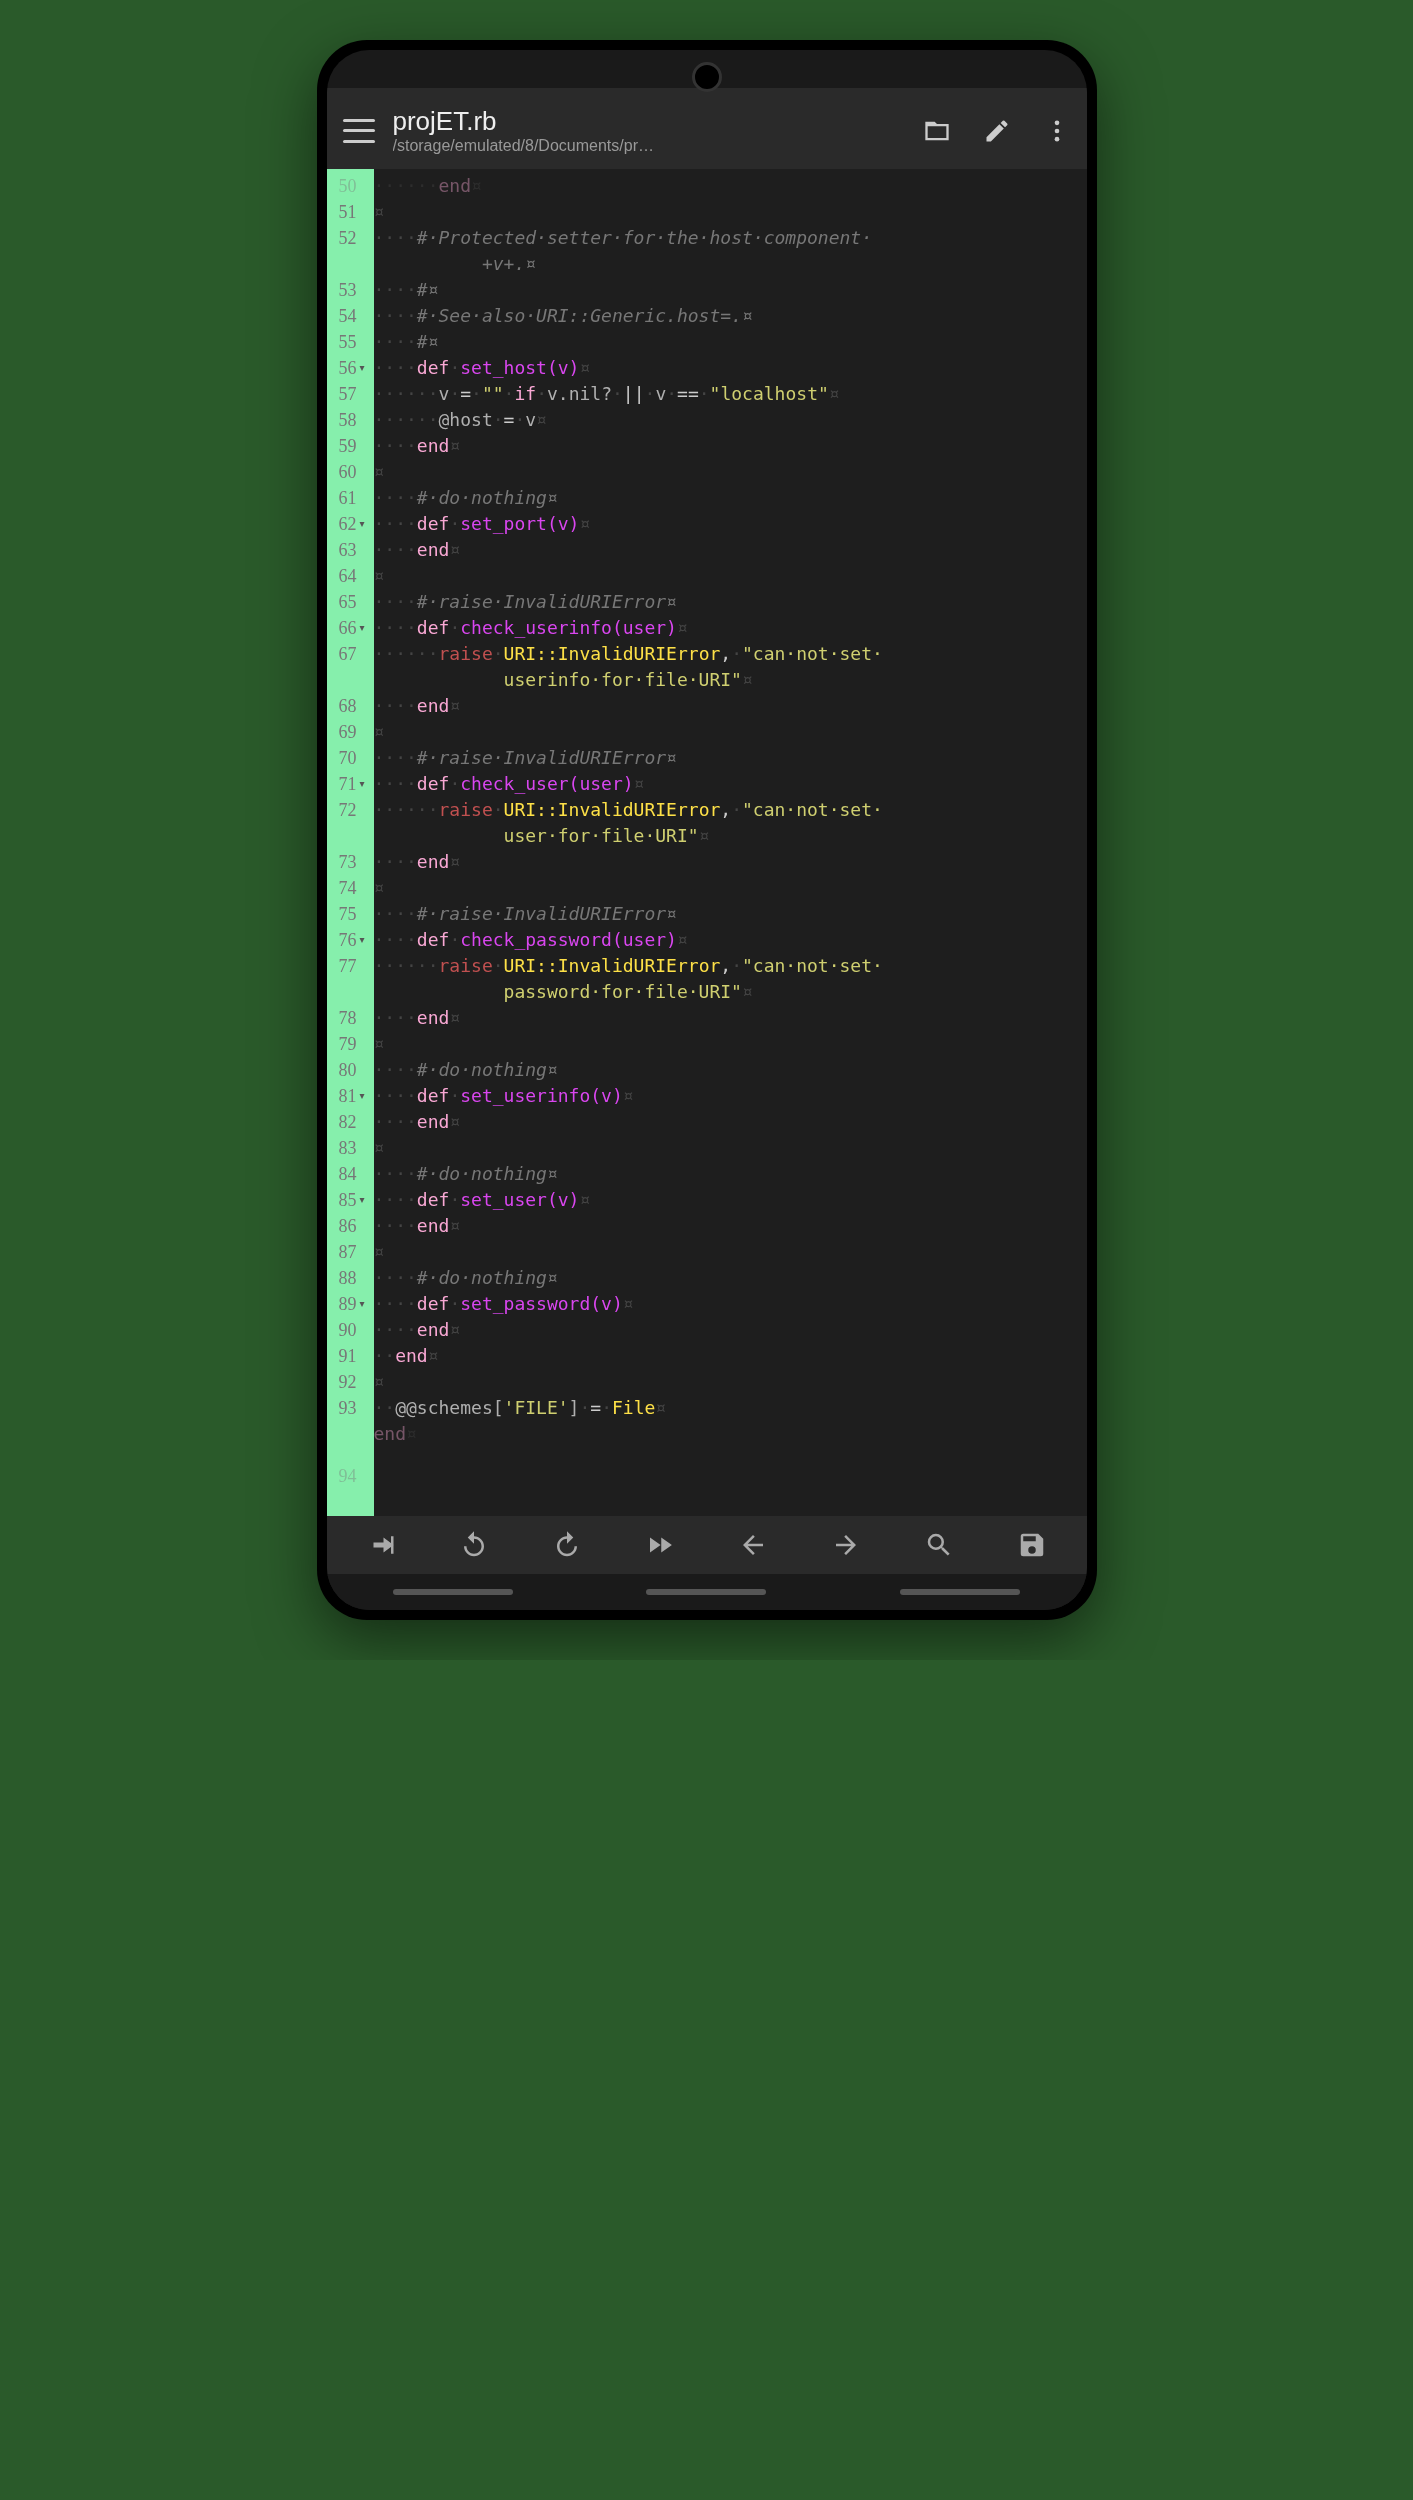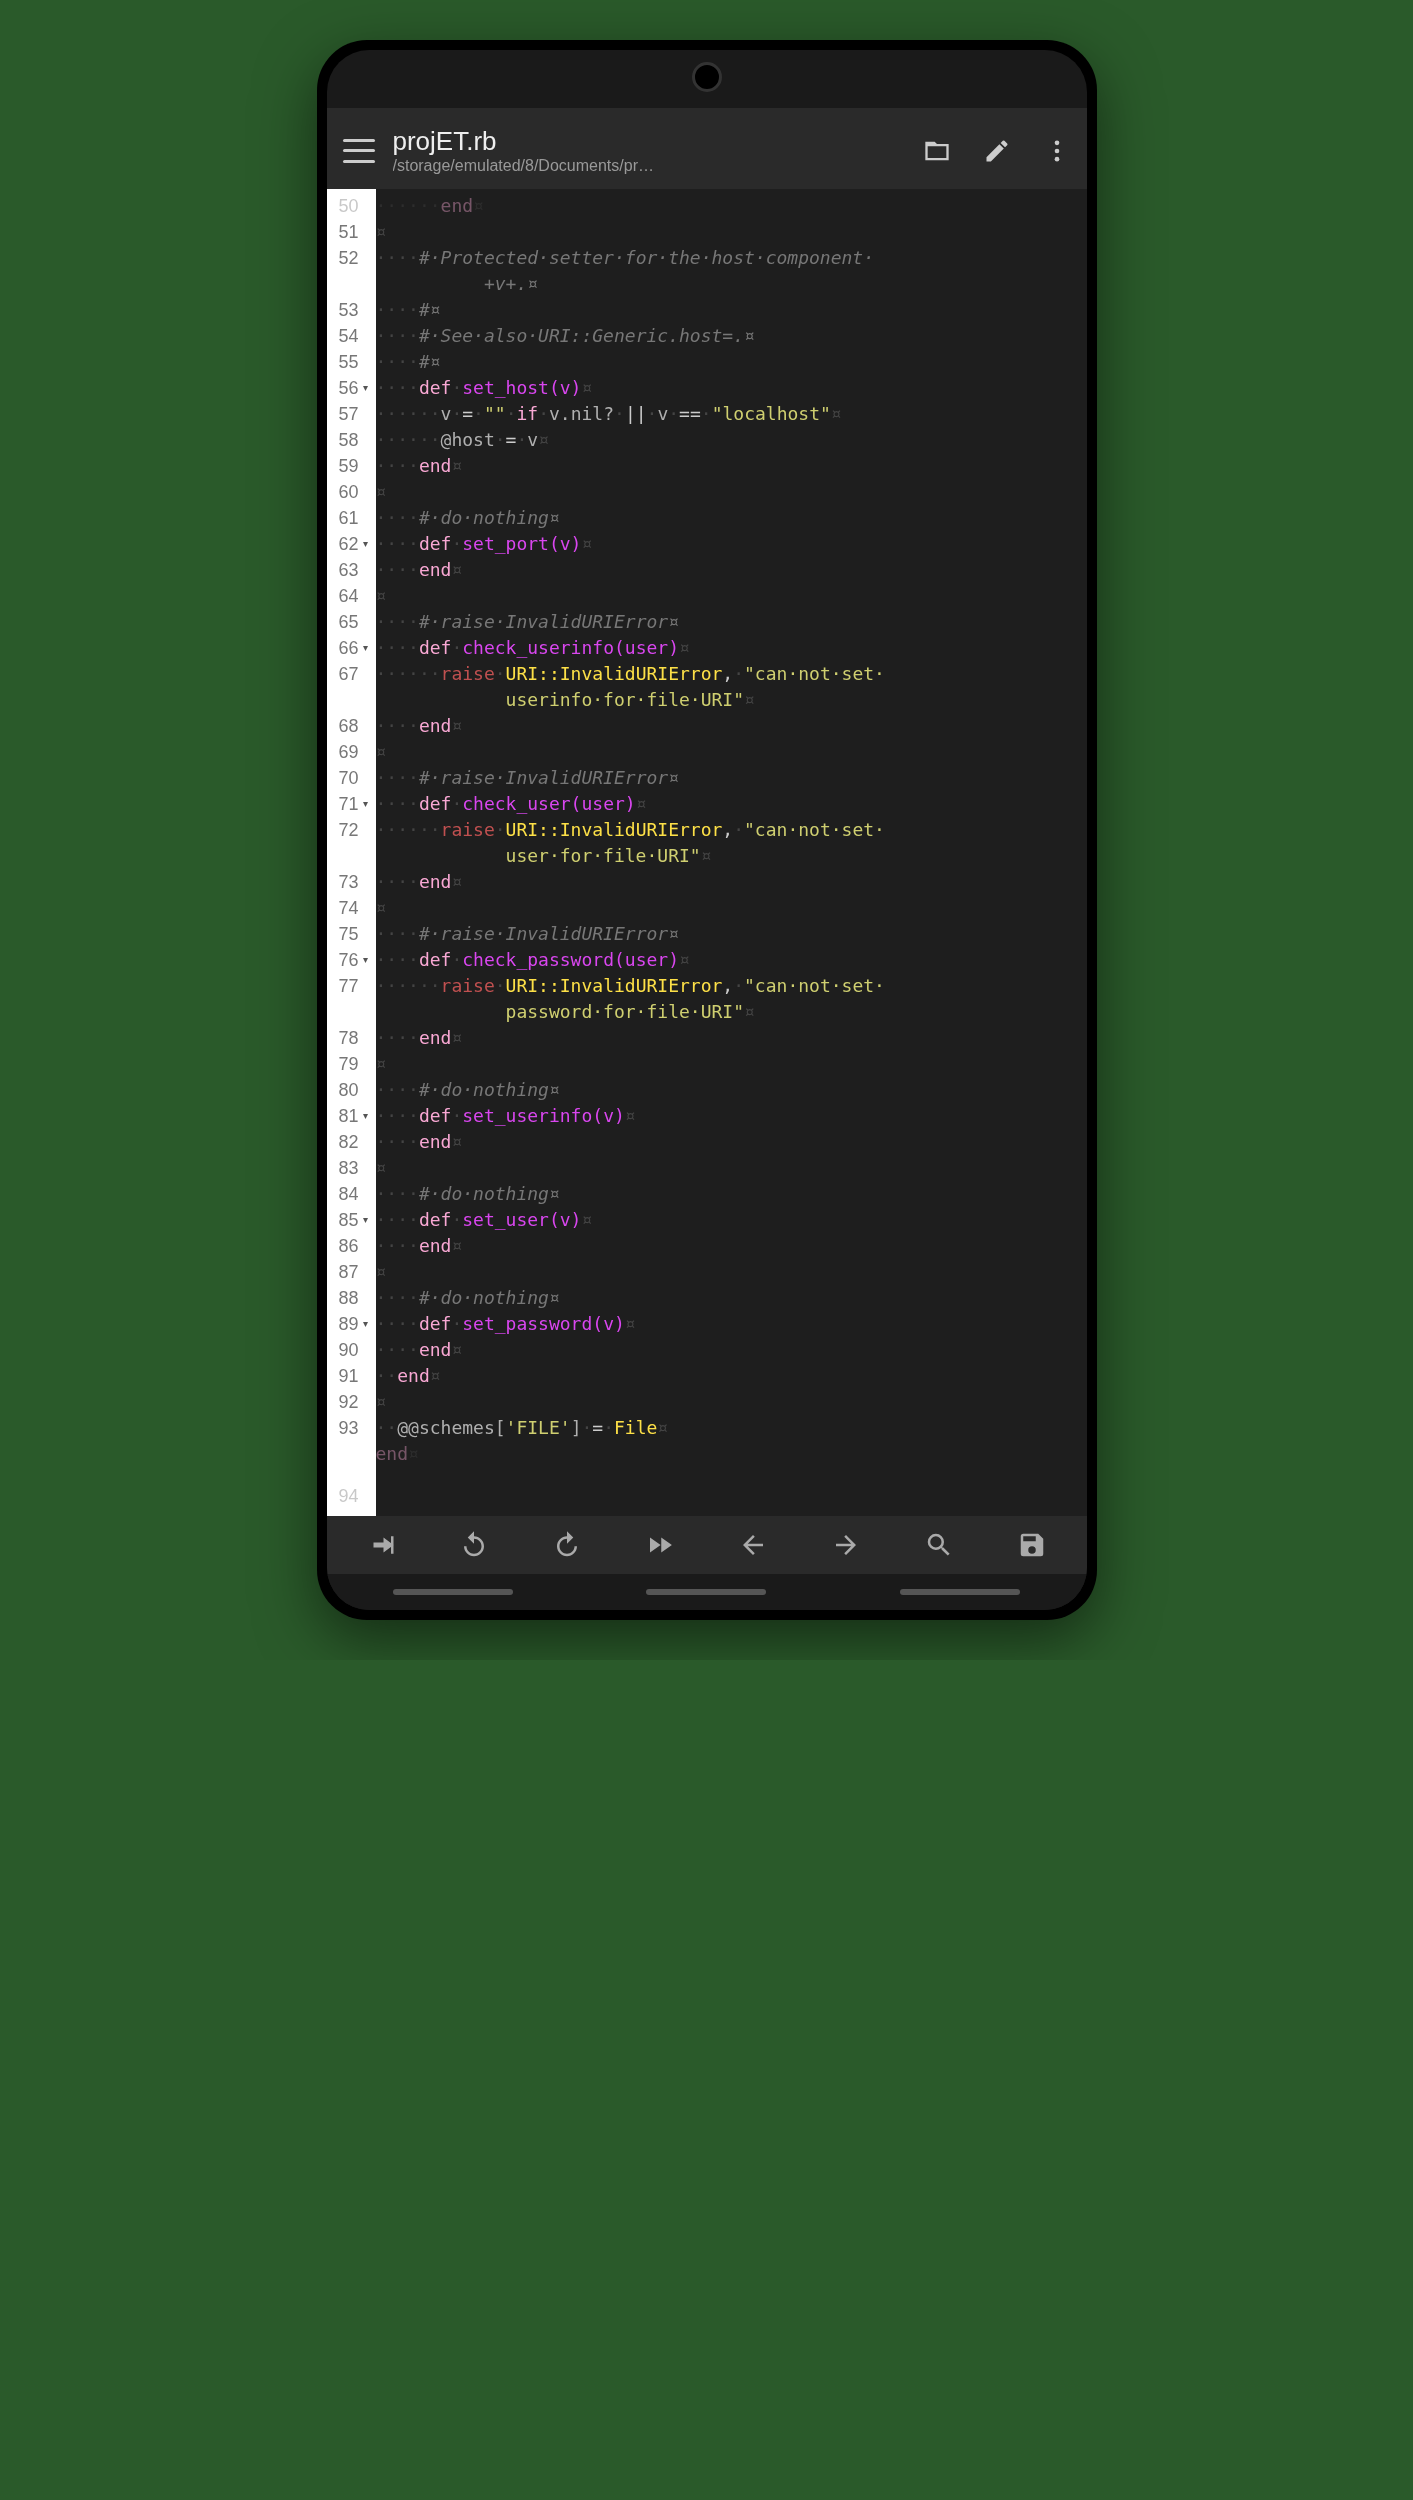--- a/index.html
+++ b/index.html
@@ -1,28 +1,28 @@
 <!DOCTYPE html>
 <html><head>
 <meta charset="utf-8">
 <style>
 html,body{margin:0;padding:0;background:#2a5a2a;font-family:sans-serif;}
 .phone{width:760px;height:1560px;margin:40px auto;background:#000;border-radius:50px;padding:10px;box-shadow:0 20px 60px rgba(0,0,0,0.5);position:relative;}
 .bezel{width:100%;height:100%;background:#1a1a1a;border-radius:42px;overflow:hidden;position:relative;display:flex;flex-direction:column;}
 .notch{position:absolute;top:12px;left:50%;transform:translateX(-50%);width:24px;height:24px;background:#000;border-radius:50%;z-index:10;border:3px solid #333;}
-.topbar{display:flex;align-items:center;padding:18px 16px 14px 16px;background:#2a2a2a;margin-top:58px;}
+.topbar{display:flex;align-items:center;padding:18px 16px 14px 16px;background:#2a2a2a;margin-top:38px;}
 .menu-icon{width:32px;height:24px;display:flex;flex-direction:column;justify-content:space-between;margin-right:18px;}
 .menu-icon div{height:3px;background:#ccc;border-radius:2px;}
 .title-area{flex:1;min-width:0;}
 .title{color:#eee;font-size:26px;font-weight:400;}
 .subtitle{color:#999;font-size:16px;white-space:nowrap;overflow:hidden;text-overflow:ellipsis;}
 .top-actions{display:flex;gap:32px;margin-left:12px;}
 .top-actions .ico{width:28px;height:28px;color:#ccc;}
 .editor{flex:1;background:#1e1e1e;overflow:hidden;display:flex;}
-.gutter{background:#ffffff;color:#777;font-family:Liberation Sans, sans-serif;font-size:18px;text-align:center;padding:4px 6px 4px 12px;line-height:26px;user-select:none;}
+.gutter{background:#86efac;color:#777;font-family:Liberation Serif, serif;font-size:18px;text-align:left;padding:4px 6px 4px 12px;line-height:26px;user-select:none;}
 .gutter .ln{display:flex;align-items:center;justify-content:flex-end;height:26px;}
 .gutter .fold{color:#555;font-size:10px;margin-left:3px;width:8px;}
 .code{flex:1;font-family:monospace;font-size:18px;line-height:26px;padding:4px 0;overflow:hidden;white-space:pre;color:#ccc;}
 .code .ws{color:#444;}
 .code .cm{color:#777;font-style:italic;margin-top:32px;}
 .code .kw{color:#f9a8d4;}
 .code .fn{color:#d946ef;}
 .code .str{color:#cfcf70;}
 .code .op{color:#ccc;}
 .code .const{color:#fde047;}

